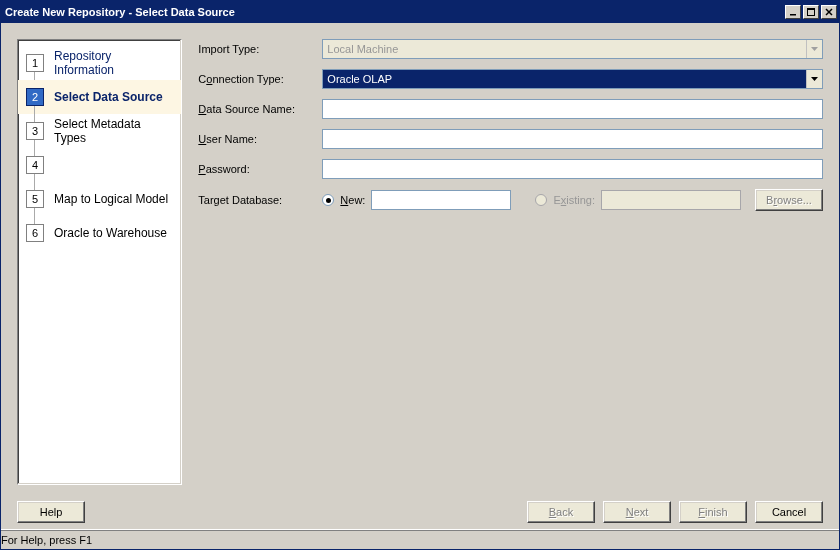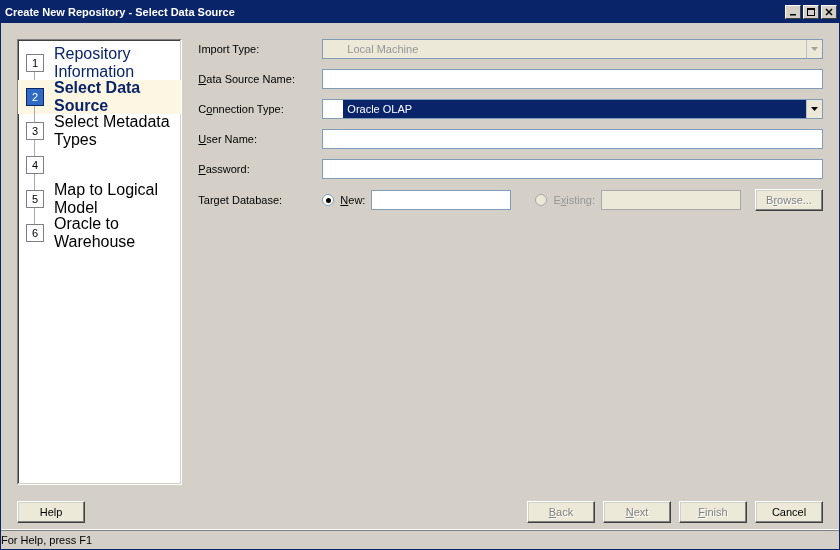--- a/index.html
+++ b/index.html
@@ -26,21 +26,21 @@
     padding:6px 0; position:relative;
   }
   .step-list { list-style:none; margin:0; padding:0; }
   .step-item { display:flex; align-items:center; height:34px; padding:0 8px 0 8px; position:relative; }
   .step-num {
     width:18px; height:18px; border:1px solid #808080; display:flex; align-items:center; justify-content:center;
     font-size:11px; margin-right:10px; background:#fff; flex-shrink:0;
   }
   .step-item.active .step-num { background:#316ac5; color:#fff; border-color:#0a246a; }
   .step-item.link .step-num { background:#fff; }
-  .step-label { font-size:16px; }
+  .step-label { font-size:12px; }
   .step-item.active { background:#fdf6e3; }
   .step-item.active .step-label { color:#0a246a; font-weight:bold; }
   .step-item.link .step-label { color:#0a246a; }
 
   .step-item::after {
     content:""; position:absolute; left:16px; top:26px; height:16px; width:1px; background:#aaa;
   }
   .step-item:last-child::after { display:none; }
 
   .form { flex:1; display:flex; flex-direction:column; }
@@ -49,21 +49,21 @@
   .field {
     flex:1; height:20px; border:1px solid #7f9db9; background:#fff; padding:1px 4px;
     font-size:11px; font-family:inherit; display:flex; align-items:center;
   }
   .field.disabled { background:#ece9d8; color:#969696; border-color:#a7a6aa; }
   .select {
     flex:1; height:20px; border:1px solid #7f9db9; background:#fff;
     display:flex; align-items:stretch; position:relative;
   }
   .select.disabled { background:#ece9d8; }
-  .select .sel-text { flex:1; padding:1px 4px; font-size:11px; display:flex; align-items:center;margin-left:20px; }
+  .select .sel-text { flex:1; padding:1px 4px; font-size:11px; display:flex; align-items:center; }
   .select .sel-text.highlight { background:#0a246a; color:#fff; }
   .select.disabled .sel-text { color:#969696; }
   .sel-btn {
     width:16px; background:#ece9d8; border-left:1px solid #c0c0c0;
     display:flex; align-items:center; justify-content:center;
   }
   .sel-btn.disabled { color:#a0a0a0;}
   .underline-accel { text-decoration: underline; }
 
   .radio-row { display:flex; align-items:center; gap:6px; }
@@ -153,34 +153,34 @@
           <div class="sel-text">Local Machine</div>
           <div class="sel-btn disabled">
               <svg width="7" height="4">
                 <polygon points="0,0 7,0 3.5,4" fill="#a0a0a0"></polygon>
               </svg>
             </div>
         </div>
       </div>
 
       <div class="form-row">
-        <span class="lbl"><span class="underline-accel">D</span><span>ata Source Name:</span></span>
-        <input class="field" type="text" value="" style="">
-      </div>
-
-      <div class="form-row">
         <span class="lbl"><span>C</span><span class="underline-accel">o</span><span>nnection Type:</span></span>
         <div class="select">
           <div class="sel-text highlight">Oracle OLAP</div>
           <div class="sel-btn">
               <svg width="7" height="4">
                 <polygon points="0,0 7,0 3.5,4" fill="#000"></polygon>
               </svg>
             </div>
         </div>
+      </div>
+
+      <div class="form-row">
+        <span class="lbl"><span class="underline-accel">D</span><span>ata Source Name:</span></span>
+        <input class="field" type="text" value="" style="">
       </div>
 
       <div class="form-row">
         <span class="lbl"><span class="underline-accel">U</span><span>ser Name:</span></span>
         <input class="field" type="text" value="" style="">
       </div>
 
       <div class="form-row">
         <span class="lbl"><span class="underline-accel">P</span><span>assword:</span></span>
         <input class="field" type="password" value="" style="">

